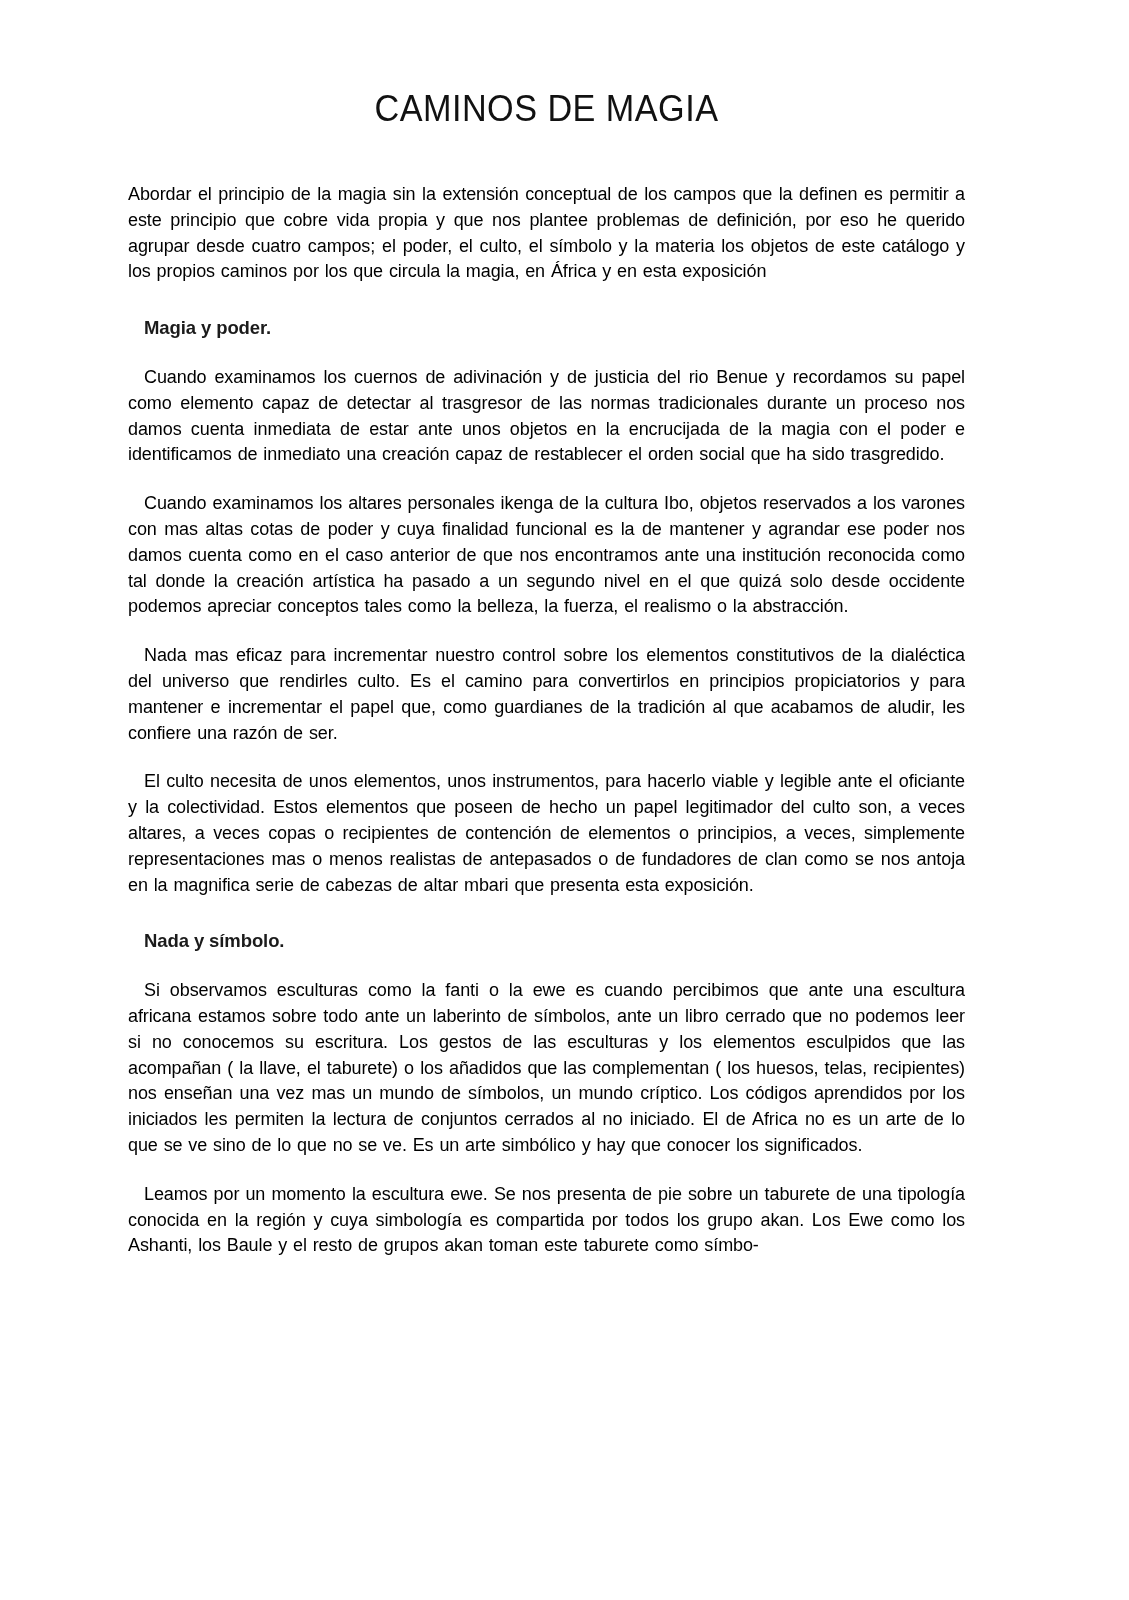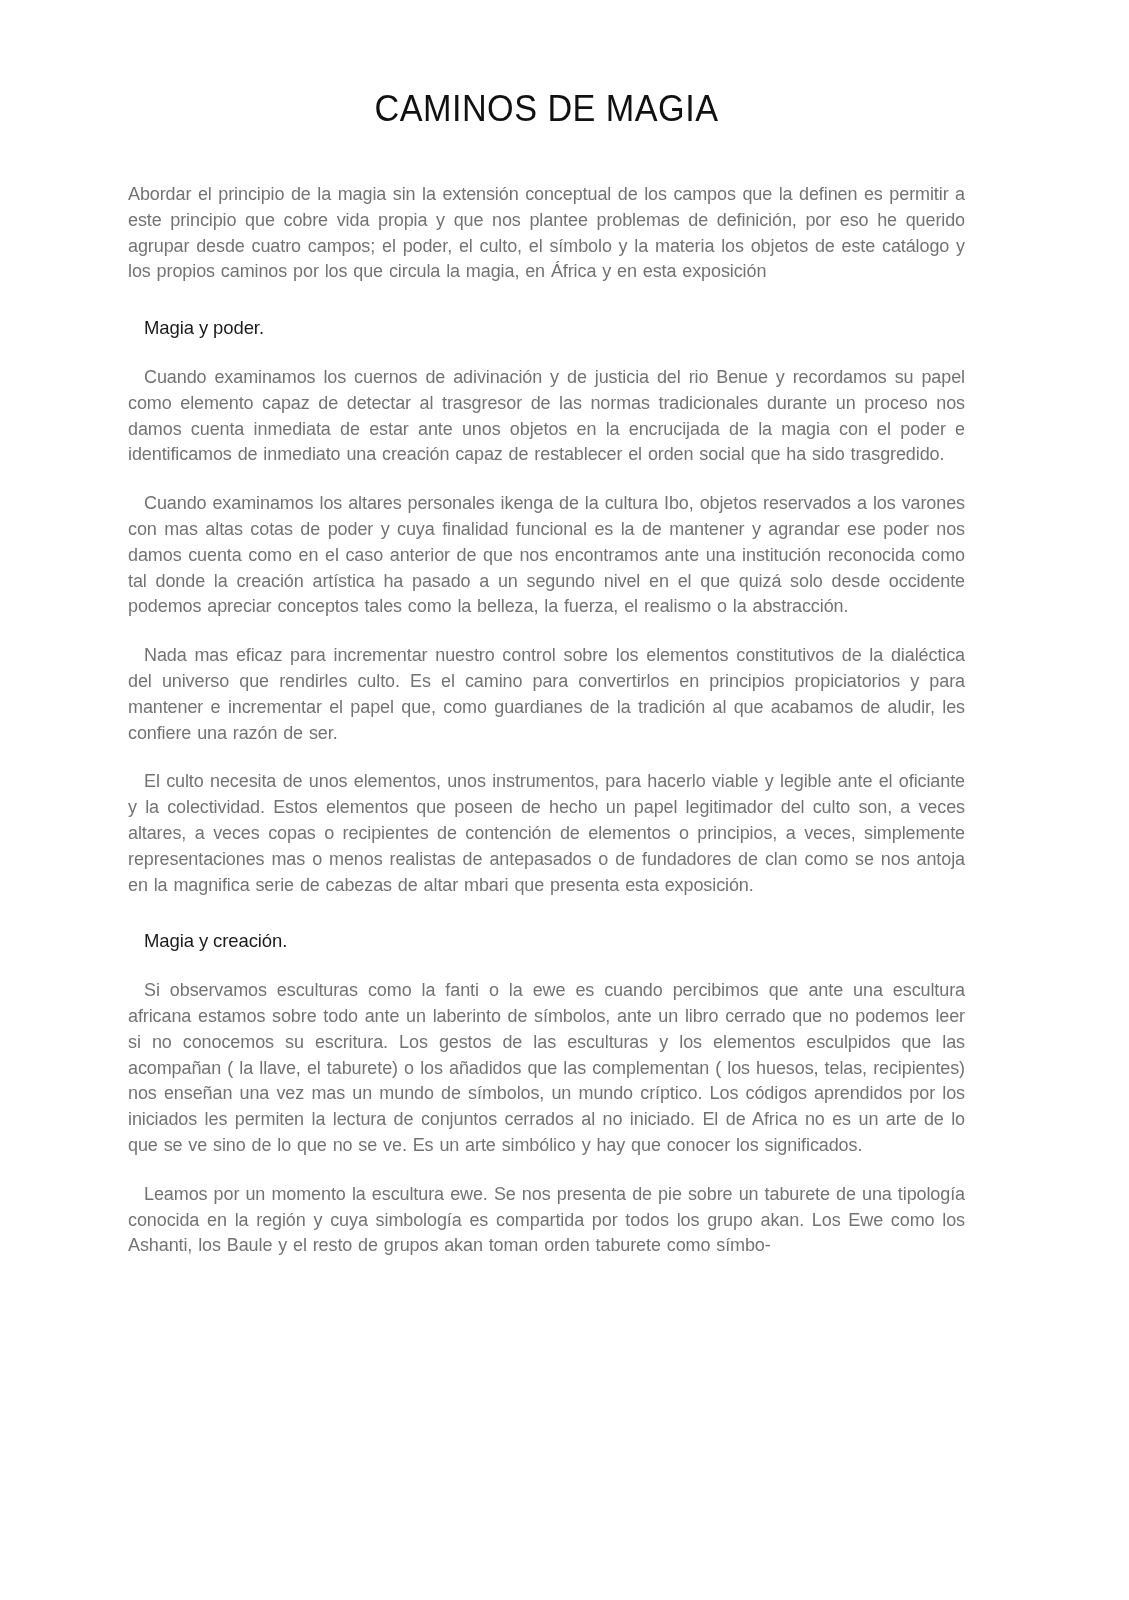--- a/index.html
+++ b/index.html
@@ -32,29 +32,29 @@
     transform-origin: center;
     white-space: nowrap;
   }
   .para {
     font-size: 18px;
     line-height: 25.8px;
     text-align: justify;
     margin: 0 0 23px 0;
     letter-spacing: -0.1px;
     word-spacing: 1px;
-    color: #737373;
+    color: #000000;
   }
   .para.indent {
     text-indent: 16px;
   }
   .subheading {
     font-size: 18.5px;
     line-height: 25.8px;
-    font-weight: 400;
+    font-weight: 700;
     color: #1b1b1b;
     margin: 30px 0 24px 0;
     text-indent: 16px;
     letter-spacing: -0.1px;
   }
 </style>
 </head>
 <body>
 
 <div class="page">
@@ -68,19 +68,19 @@
 
   <p class="para indent">Cuando examinamos los cuernos de adivinación y de justicia del rio Benue y recordamos su papel como elemento capaz de detectar al trasgresor de las normas tradicionales durante un proceso nos damos cuenta inmediata de estar ante unos objetos en la encrucijada de la magia con el poder e identificamos de inmediato una creación capaz de restablecer el orden social que ha sido trasgredido.</p>
 
   <p class="para indent">Cuando examinamos los altares personales ikenga de la cultura Ibo, objetos reservados a los varones con mas altas cotas de poder y cuya finalidad funcional es la de mantener y agrandar ese poder nos damos cuenta como en el caso anterior de que nos encontramos ante una institución reconocida como tal donde la creación artística ha pasado a un segundo nivel en el que quizá solo desde occidente podemos apreciar conceptos tales como la belleza, la fuerza, el realismo o la abstracción.</p>
 
 
   <p class="para indent">Nada mas eficaz para incrementar nuestro control sobre los elementos constitutivos de la dialéctica del universo que rendirles culto. Es el camino para convertirlos en principios propiciatorios y para mantener e incrementar el papel que, como guardianes de la tradición al que acabamos de aludir, les confiere una razón de ser.</p>
 
   <p class="para indent">El culto necesita de unos elementos, unos instrumentos, para hacerlo viable y legible ante el oficiante y la colectividad. Estos elementos que poseen de hecho un papel legitimador del culto son, a veces altares, a veces copas o recipientes de contención de elementos o principios, a veces, simplemente representaciones mas o menos realistas de antepasados o de fundadores de clan como se nos antoja en la magnifica serie de cabezas de altar mbari que presenta esta exposición.</p>
 
-  <h2 class="subheading">Magia y creación.</h2>
+  <h2 class="subheading">Nada y símbolo.</h2>
 
   <p class="para indent">Si observamos esculturas como la fanti o la ewe es cuando percibimos que ante una escultura africana estamos sobre todo ante un laberinto de símbolos, ante un libro cerrado que no podemos leer si no conocemos su escritura. Los gestos de las esculturas y los elementos esculpidos que las acompañan ( la llave, el taburete) o los añadidos que las complementan ( los huesos, telas, recipientes) nos enseñan una vez mas un mundo de símbolos, un mundo críptico. Los códigos aprendidos por los iniciados les permiten la lectura de conjuntos cerrados al no iniciado. El de Africa no es un arte de lo que se ve sino de lo que no se ve. Es un arte simbólico y hay que conocer los significados.</p>
 
-  <p class="para indent">Leamos por un momento la escultura ewe. Se nos presenta de pie sobre un taburete de una tipología conocida en la región y cuya simbología es compartida por todos los grupo akan. Los Ewe como los Ashanti, los Baule y el resto de grupos akan toman orden taburete como símbo-</p>
+  <p class="para indent">Leamos por un momento la escultura ewe. Se nos presenta de pie sobre un taburete de una tipología conocida en la región y cuya simbología es compartida por todos los grupo akan. Los Ewe como los Ashanti, los Baule y el resto de grupos akan toman este taburete como símbo-</p>
 
 </div>
 
 </body></html>

